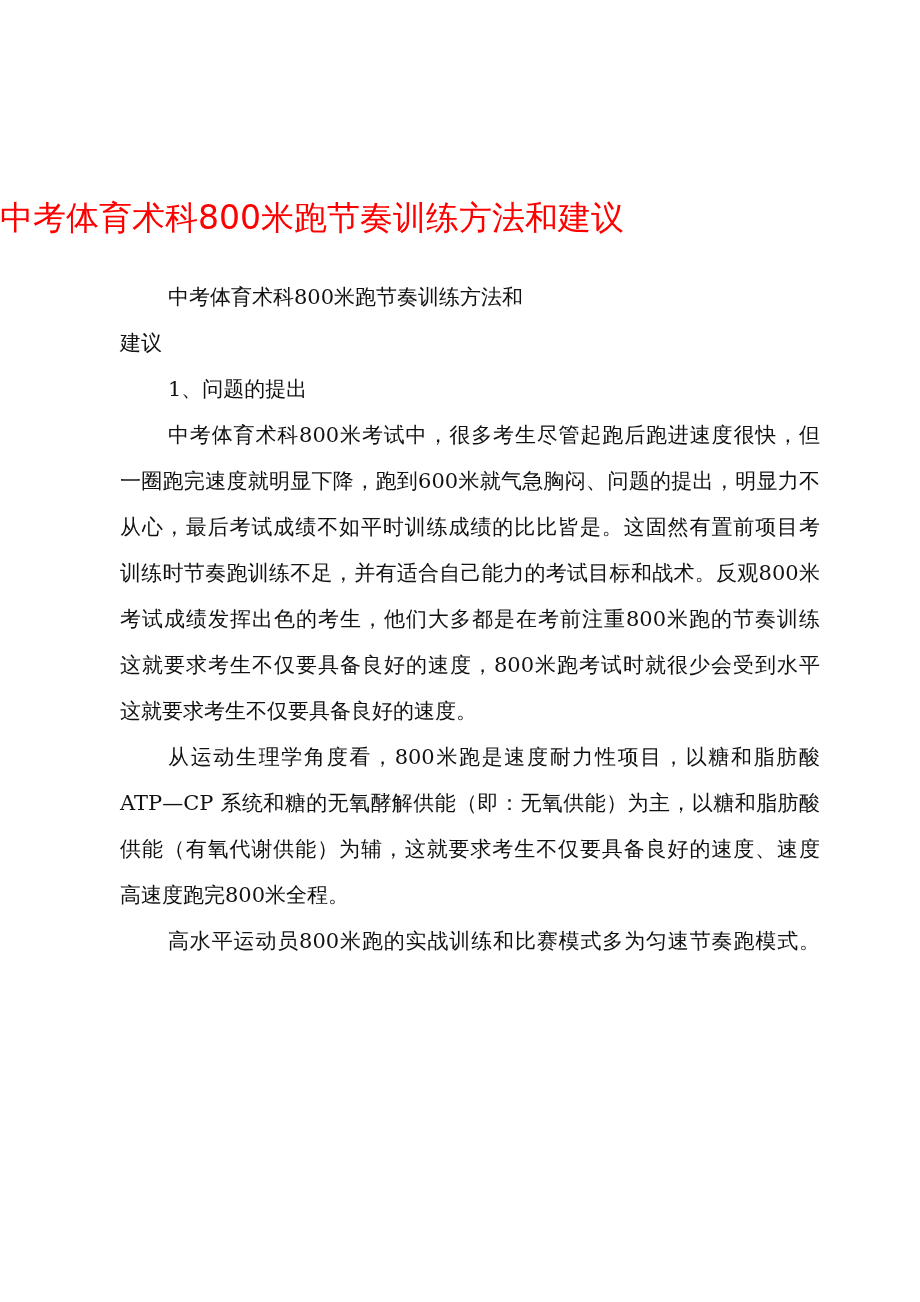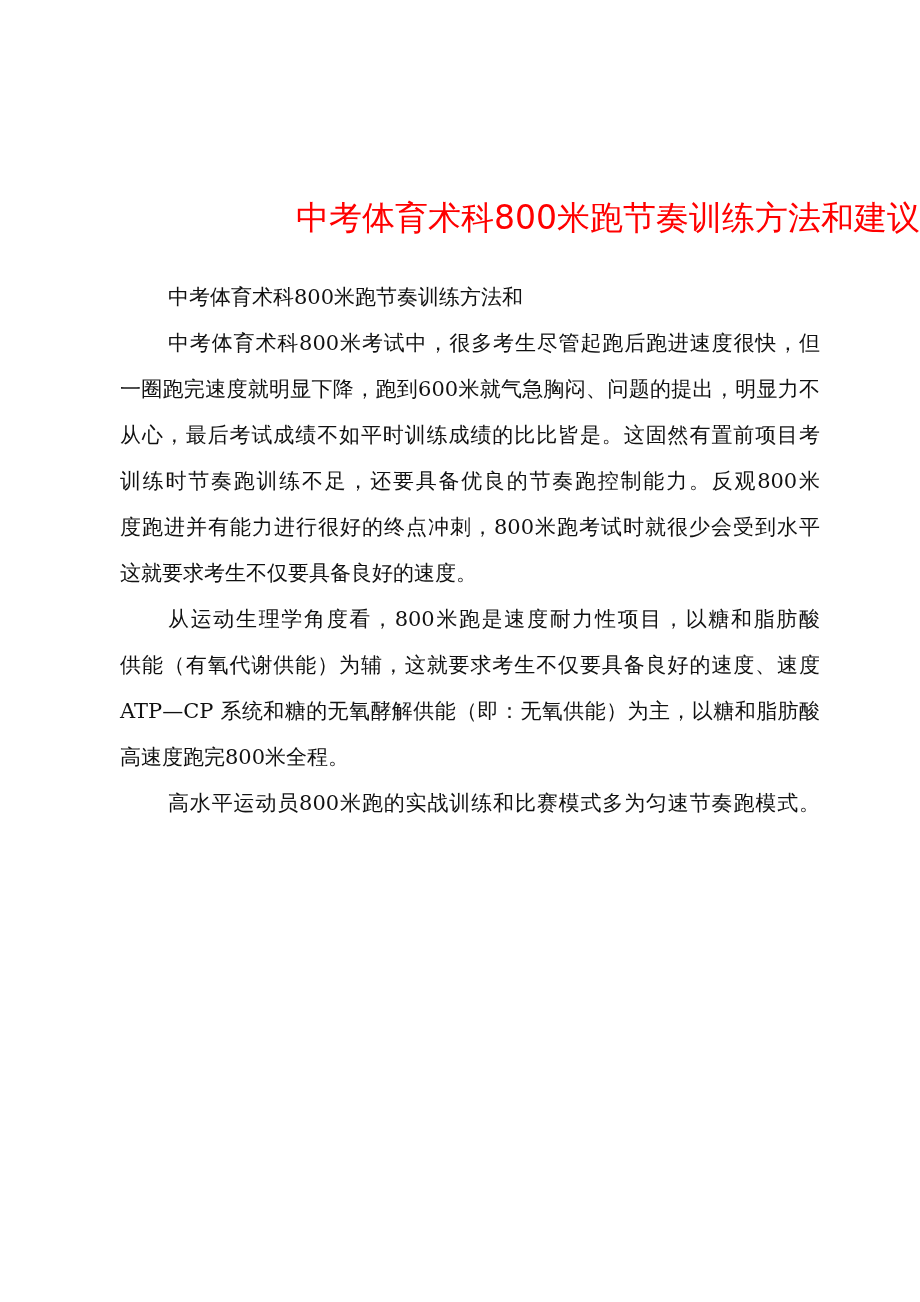--- a/index.html
+++ b/index.html
@@ -20,21 +20,21 @@
       left: 0;
       top: 0;
       width: 920px;
       height: 1302px;
     }
     .doc-title {
       position: absolute;
       top: 193px;
       left: 0;
       width: 920px;
-      text-align: right;
+      text-align: left;
       color: #ff0000;
       font-family: "DejaVu Sans", "Liberation Sans", sans-serif;
       font-size: 33px;
       line-height: 50px;
       letter-spacing: 0px;
       margin: 0;
       font-weight: normal;
     }
     .body-text {
       position: absolute;
@@ -60,34 +60,37 @@
     }
   </style>
 </head>
 <body>
 
 <div class="page">
   <h1 class="doc-title">中考体育术科800米跑节奏训练方法和建议</h1>
 
   <div class="body-text">
     <span class="line indent short">中考体育术科800米跑节奏训练方法和</span>
+    <span class="line short">建议</span>
+    <span class="line indent short">1、问题的提出</span>
 
     <div>
       <span class="line indent">中考体育术科800米考试中，很多考生尽管起跑后跑进速度很快，但</span>
       <span class="line">一圈跑完速度就明显下降，跑到600米就气急胸闷、问题的提出，明显力不</span>
       <span class="line">从心，最后考试成绩不如平时训练成绩的比比皆是。这固然有置前项目考</span>
-      <span class="line">训练时节奏跑训练不足，还要具备优良的节奏跑控制能力。反观800米</span>
-      <span class="line">度跑进并有能力进行很好的终点冲刺，800米跑考试时就很少会受到水平</span>
+      <span class="line">训练时节奏跑训练不足，并有适合自己能力的考试目标和战术。反观800米</span>
+      <span class="line">考试成绩发挥出色的考生，他们大多都是在考前注重800米跑的节奏训练</span>
+      <span class="line">这就要求考生不仅要具备良好的速度，800米跑考试时就很少会受到水平</span>
       <span class="line short">这就要求考生不仅要具备良好的速度。</span>
     </div>
 
     <div>
       <span class="line indent">从运动生理学角度看，800米跑是速度耐力性项目，以糖和脂肪酸</span>
+      <span class="line">ATP—CP 系统和糖的无氧酵解供能（即：无氧供能）为主，以糖和脂肪酸</span>
       <span class="line">供能（有氧代谢供能）为辅，这就要求考生不仅要具备良好的速度、速度</span>
-      <span class="line">ATP—CP 系统和糖的无氧酵解供能（即：无氧供能）为主，以糖和脂肪酸</span>
       <span class="line short">高速度跑完800米全程。</span>
     </div>
 
     <div>
       <span class="line indent">高水平运动员800米跑的实战训练和比赛模式多为匀速节奏跑模式。</span>
     </div>
   </div>
 </div>
 
 </body></html>

